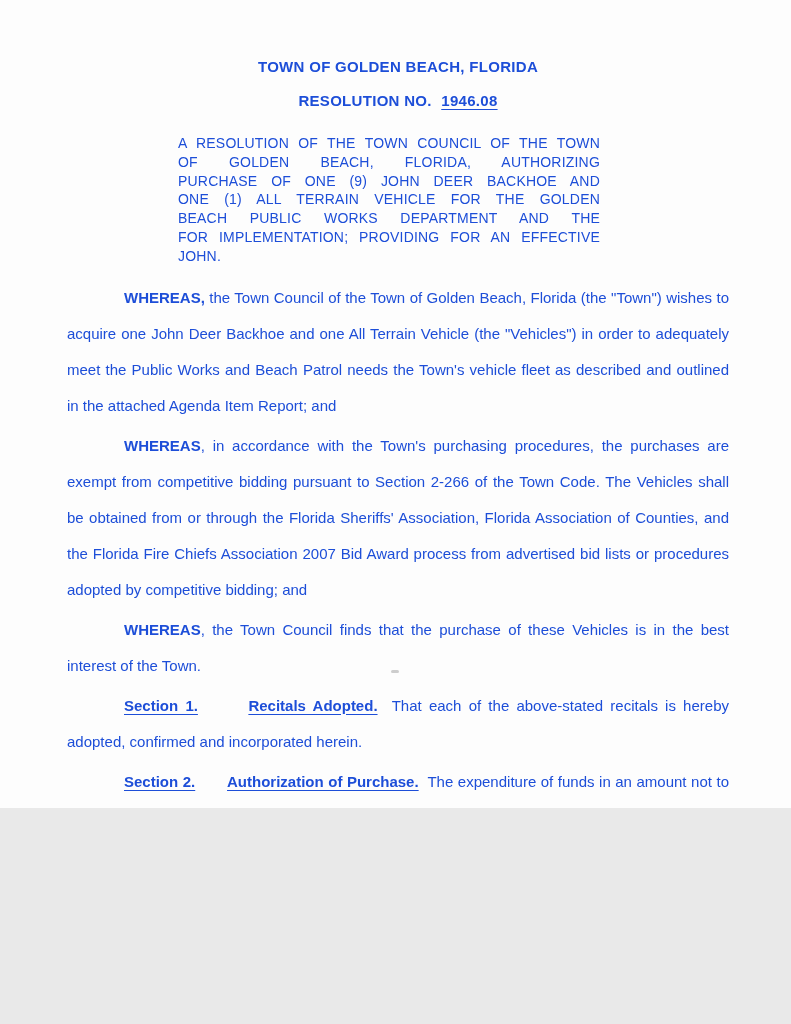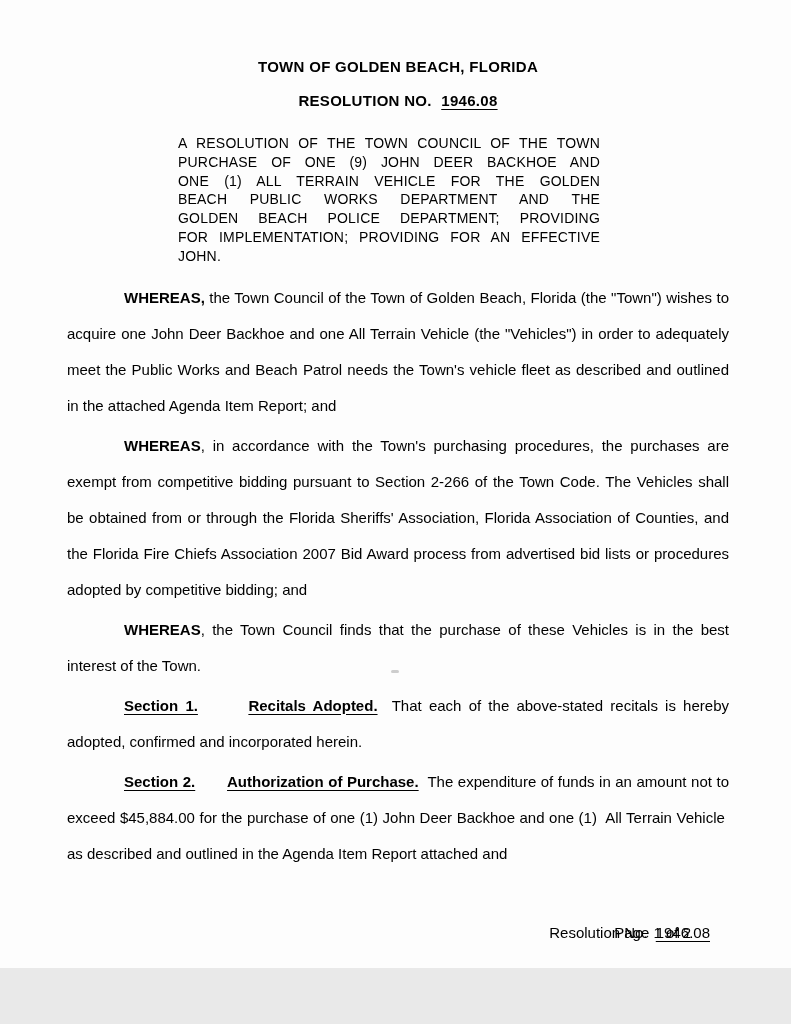--- a/index.html
+++ b/index.html
@@ -1,23 +1,23 @@
 <!DOCTYPE html>
 <html><head>
 <meta charset="utf-8">
 <style>
   html,body{margin:0;padding:0;background:#e9e9e9;}
   .page{
     position:relative;
-    width:791px;height:968px;
+    width:791px;height:808px;
     margin:0 auto;
     background:#fdfdfd;
     overflow:hidden;
     font-family:"Liberation Sans","DejaVu Sans",sans-serif;
-    color:#000000;
+    color:#1d4ed8;
     -webkit-font-smoothing:antialiased;
   }
   .doc{padding:58px 58px 0 63px;}
   .title{
     text-align:center;font-weight:bold;font-size:15px;letter-spacing:.3px;
   }
   .subtitle{
     text-align:center;font-weight:bold;font-size:15px;margin-top:17px;letter-spacing:.3px;
   }
   .subtitle .num{margin-left:5px;}
@@ -54,24 +54,24 @@
 
     <div class="title">TOWN OF GOLDEN BEACH, FLORIDA</div>
 
     <div class="subtitle">
       <span>RESOLUTION NO.</span>
       <span class="u num">1946.08</span>
     </div>
 
     <div class="preamble">
         <div class="preamble-line">A RESOLUTION OF THE TOWN COUNCIL OF THE TOWN</div>
+        <div class="preamble-line">OF GOLDEN BEACH, FLORIDA, AUTHORIZING</div>
         <div class="preamble-line">PURCHASE OF ONE (9) JOHN DEER BACKHOE AND</div>
         <div class="preamble-line">ONE (1) ALL TERRAIN VEHICLE FOR THE GOLDEN</div>
         <div class="preamble-line">BEACH PUBLIC WORKS DEPARTMENT AND THE</div>
-        <div class="preamble-line">GOLDEN BEACH POLICE DEPARTMENT; PROVIDING</div>
         <div class="preamble-line">FOR IMPLEMENTATION; PROVIDING FOR AN EFFECTIVE</div>
         <div class="preamble-line">JOHN.</div>
       </div>
 
     <div class="body">
         <p><span class="b">WHEREAS,</span><span> the Town Council of the Town of Golden Beach, Florida (the "Town") wishes to acquire one John Deer Backhoe and one All Terrain Vehicle (the "Vehicles") in order to adequately meet the Public Works and Beach Patrol needs the Town's vehicle fleet as described and outlined in the attached Agenda Item Report; and</span></p>
         <p><span class="b">WHEREAS</span><span>, in accordance with the Town's purchasing procedures, the purchases are exempt from competitive bidding pursuant to Section 2-266 of the Town Code. The Vehicles shall be obtained from or through the Florida Sheriffs' Association, Florida Association of Counties, and the Florida Fire Chiefs Association 2007 Bid Award process from advertised bid lists or procedures adopted by competitive bidding; and</span></p>
         <p><span class="b">WHEREAS</span><span>, the Town Council finds that the purchase of these Vehicles is in the best interest of the Town.</span></p>
         <p><span class="b u">Section 1.</span><span>&nbsp;&nbsp;&nbsp;&nbsp;&nbsp;&nbsp; </span><span class="b u">Recitals Adopted.</span><span>&nbsp; That each of the above-stated recitals is hereby adopted, confirmed and incorporated herein.</span></p>
         <p><span class="b u">Section 2.</span><span>&nbsp;&nbsp;&nbsp;&nbsp;&nbsp;&nbsp; </span><span class="b u">Authorization of Purchase.</span><span>&nbsp; The expenditure of funds in an amount not to exceed $45,884.00 for the purchase of one (1) John Deer Backhoe and one (1)&nbsp; All Terrain Vehicle&nbsp; as described and outlined in the Agenda Item Report attached and</span></p>

